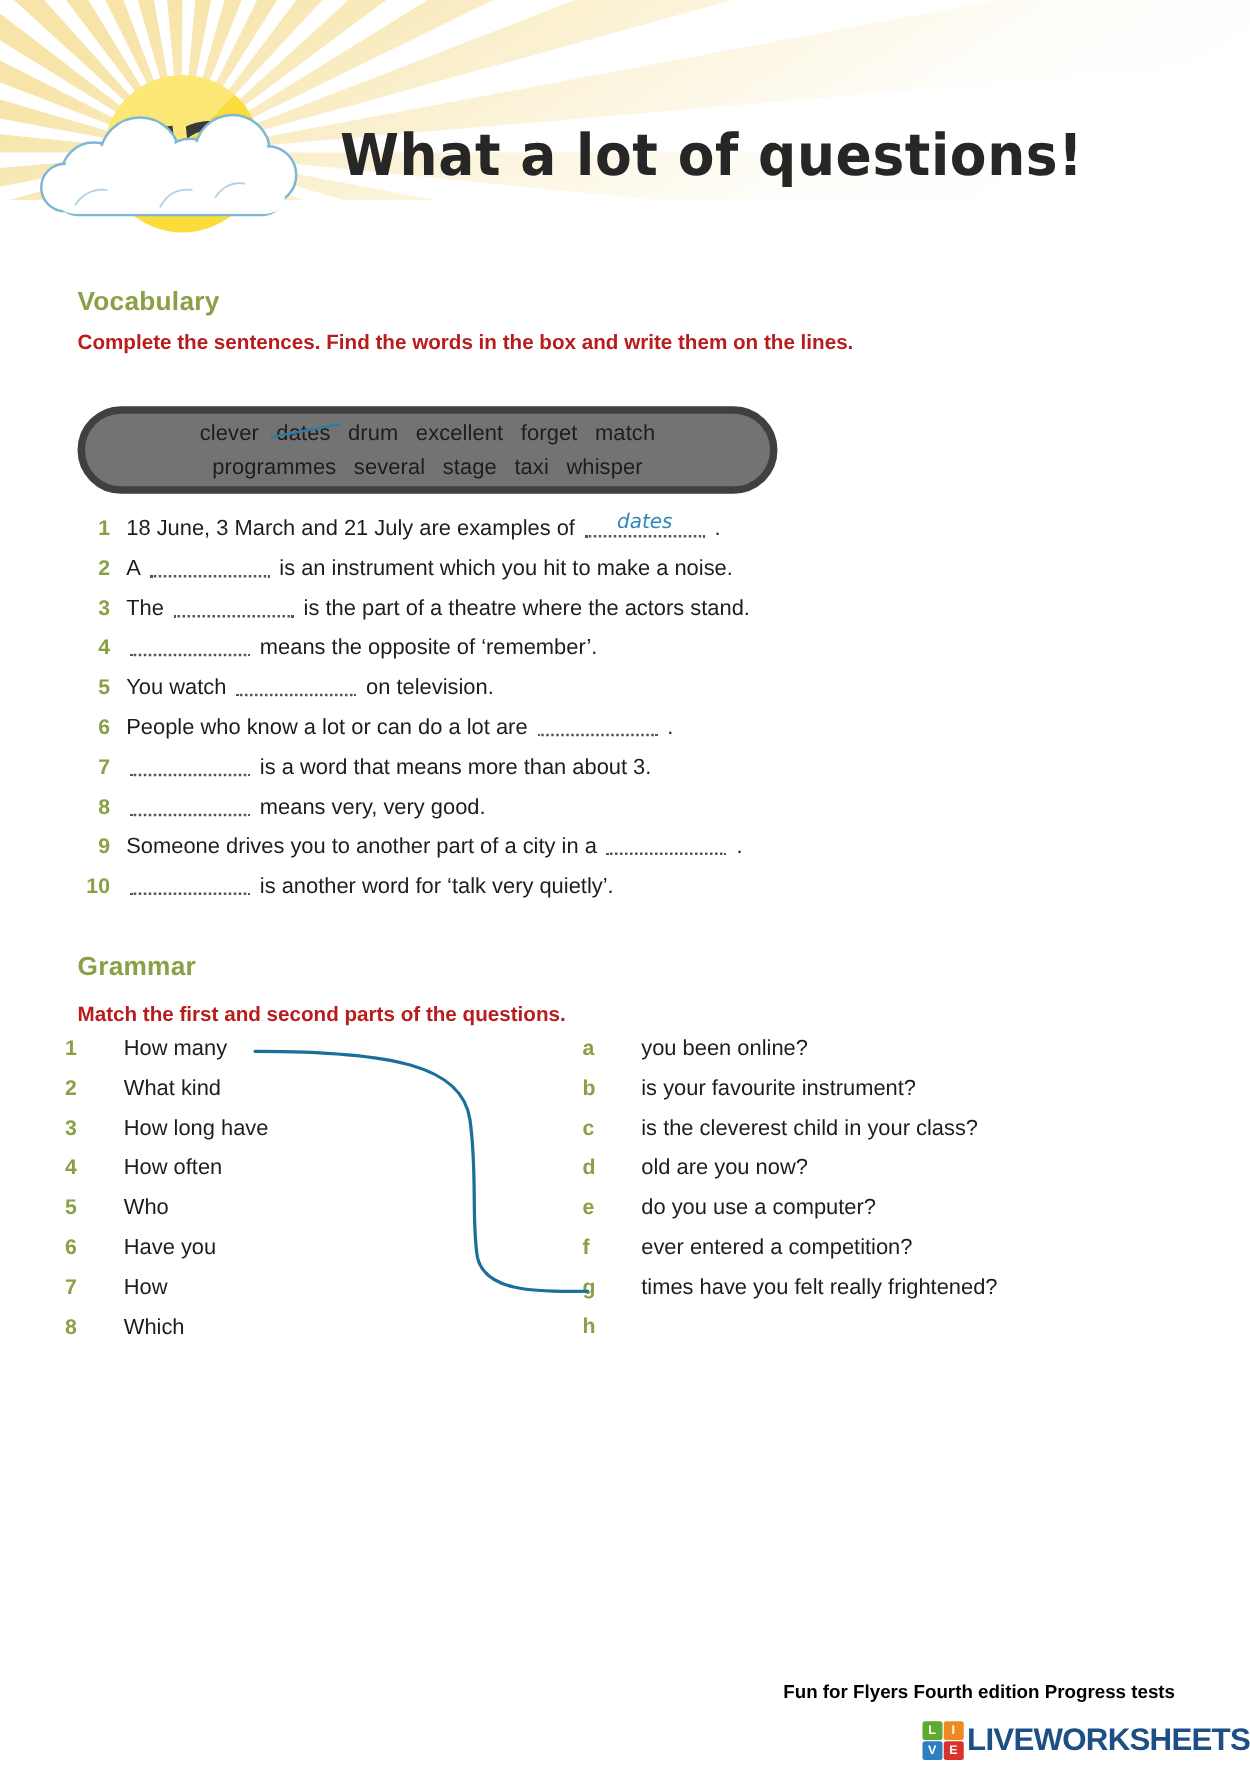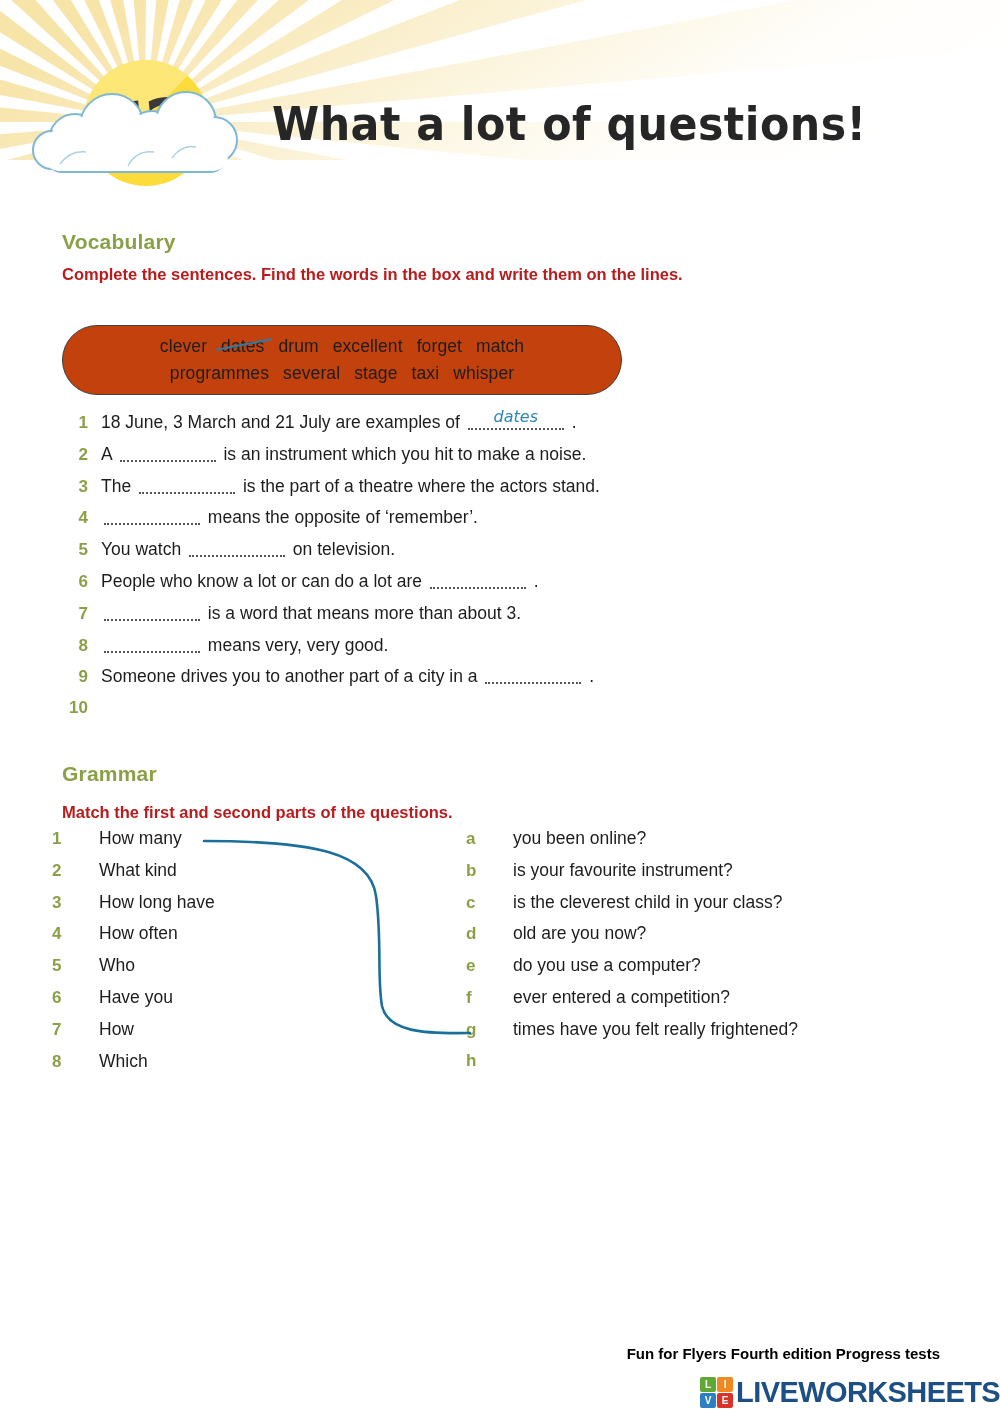--- a/index.html
+++ b/index.html
@@ -107,24 +107,24 @@
     width: 700px;
   }
 
   
   .word-box {
     position: absolute;
     left: 62px;
     top: 325px;
     width: 560px;
     height: 70px;
-    border: 1px solid #404040;
+    border: 6px solid #404040;
     border-radius: 36px;
     box-sizing: border-box;
-    background: #c2410c;
+    background: #737373;
     display: flex;
     flex-direction: column;
     align-items: center;
     justify-content: center;
   }
   .word-row {
     font-size: 17.5px;
     color: #1d1d1d;
     letter-spacing: 0.1px;
     line-height: 1.52;
@@ -276,21 +276,21 @@
     border-radius: 2px;
     color: #ffffff;
     font-size: 10px;
     font-weight: bold;
     display: flex;
     align-items: center;
     justify-content: center;
     font-family: "Liberation Sans", sans-serif;
   }
   .lw-word {
-    font-size: 29px;
+    font-size: 25px;
     font-weight: bold;
     color: #1c4f84;
     letter-spacing: -0.6px;
     line-height: 1;
   }
 </style>
 </head>
 <body>
 
 <div class="page">
@@ -419,20 +419,21 @@
       <div class="vocab-item">
         <div class="vocab-num">8</div>
         <div class="vocab-text"><span class="blank"><span class="dots"></span></span><span> means very, very good.</span></div>
       </div>
       <div class="vocab-item">
         <div class="vocab-num">9</div>
         <div class="vocab-text"><span>Someone drives you to another part of a city in a </span><span class="blank"><span class="dots"></span></span><span> .</span></div>
       </div>
       <div class="vocab-item">
         <div class="vocab-num">10</div>
+        <div class="vocab-text"><span class="blank"><span class="dots"></span></span><span> is another word for ‘talk very quietly’.</span></div>
       </div>
     </div>
 
   <div class="section-heading" style="top:762px;">Grammar</div>
   <div class="instruction" style="top:801px;">Match the first and second parts of the questions.</div>
 
   <div class="match-wrap">
     <div class="match-col-left" id="match-left">
         <div class="match-item">
           <div class="match-key">1</div>

